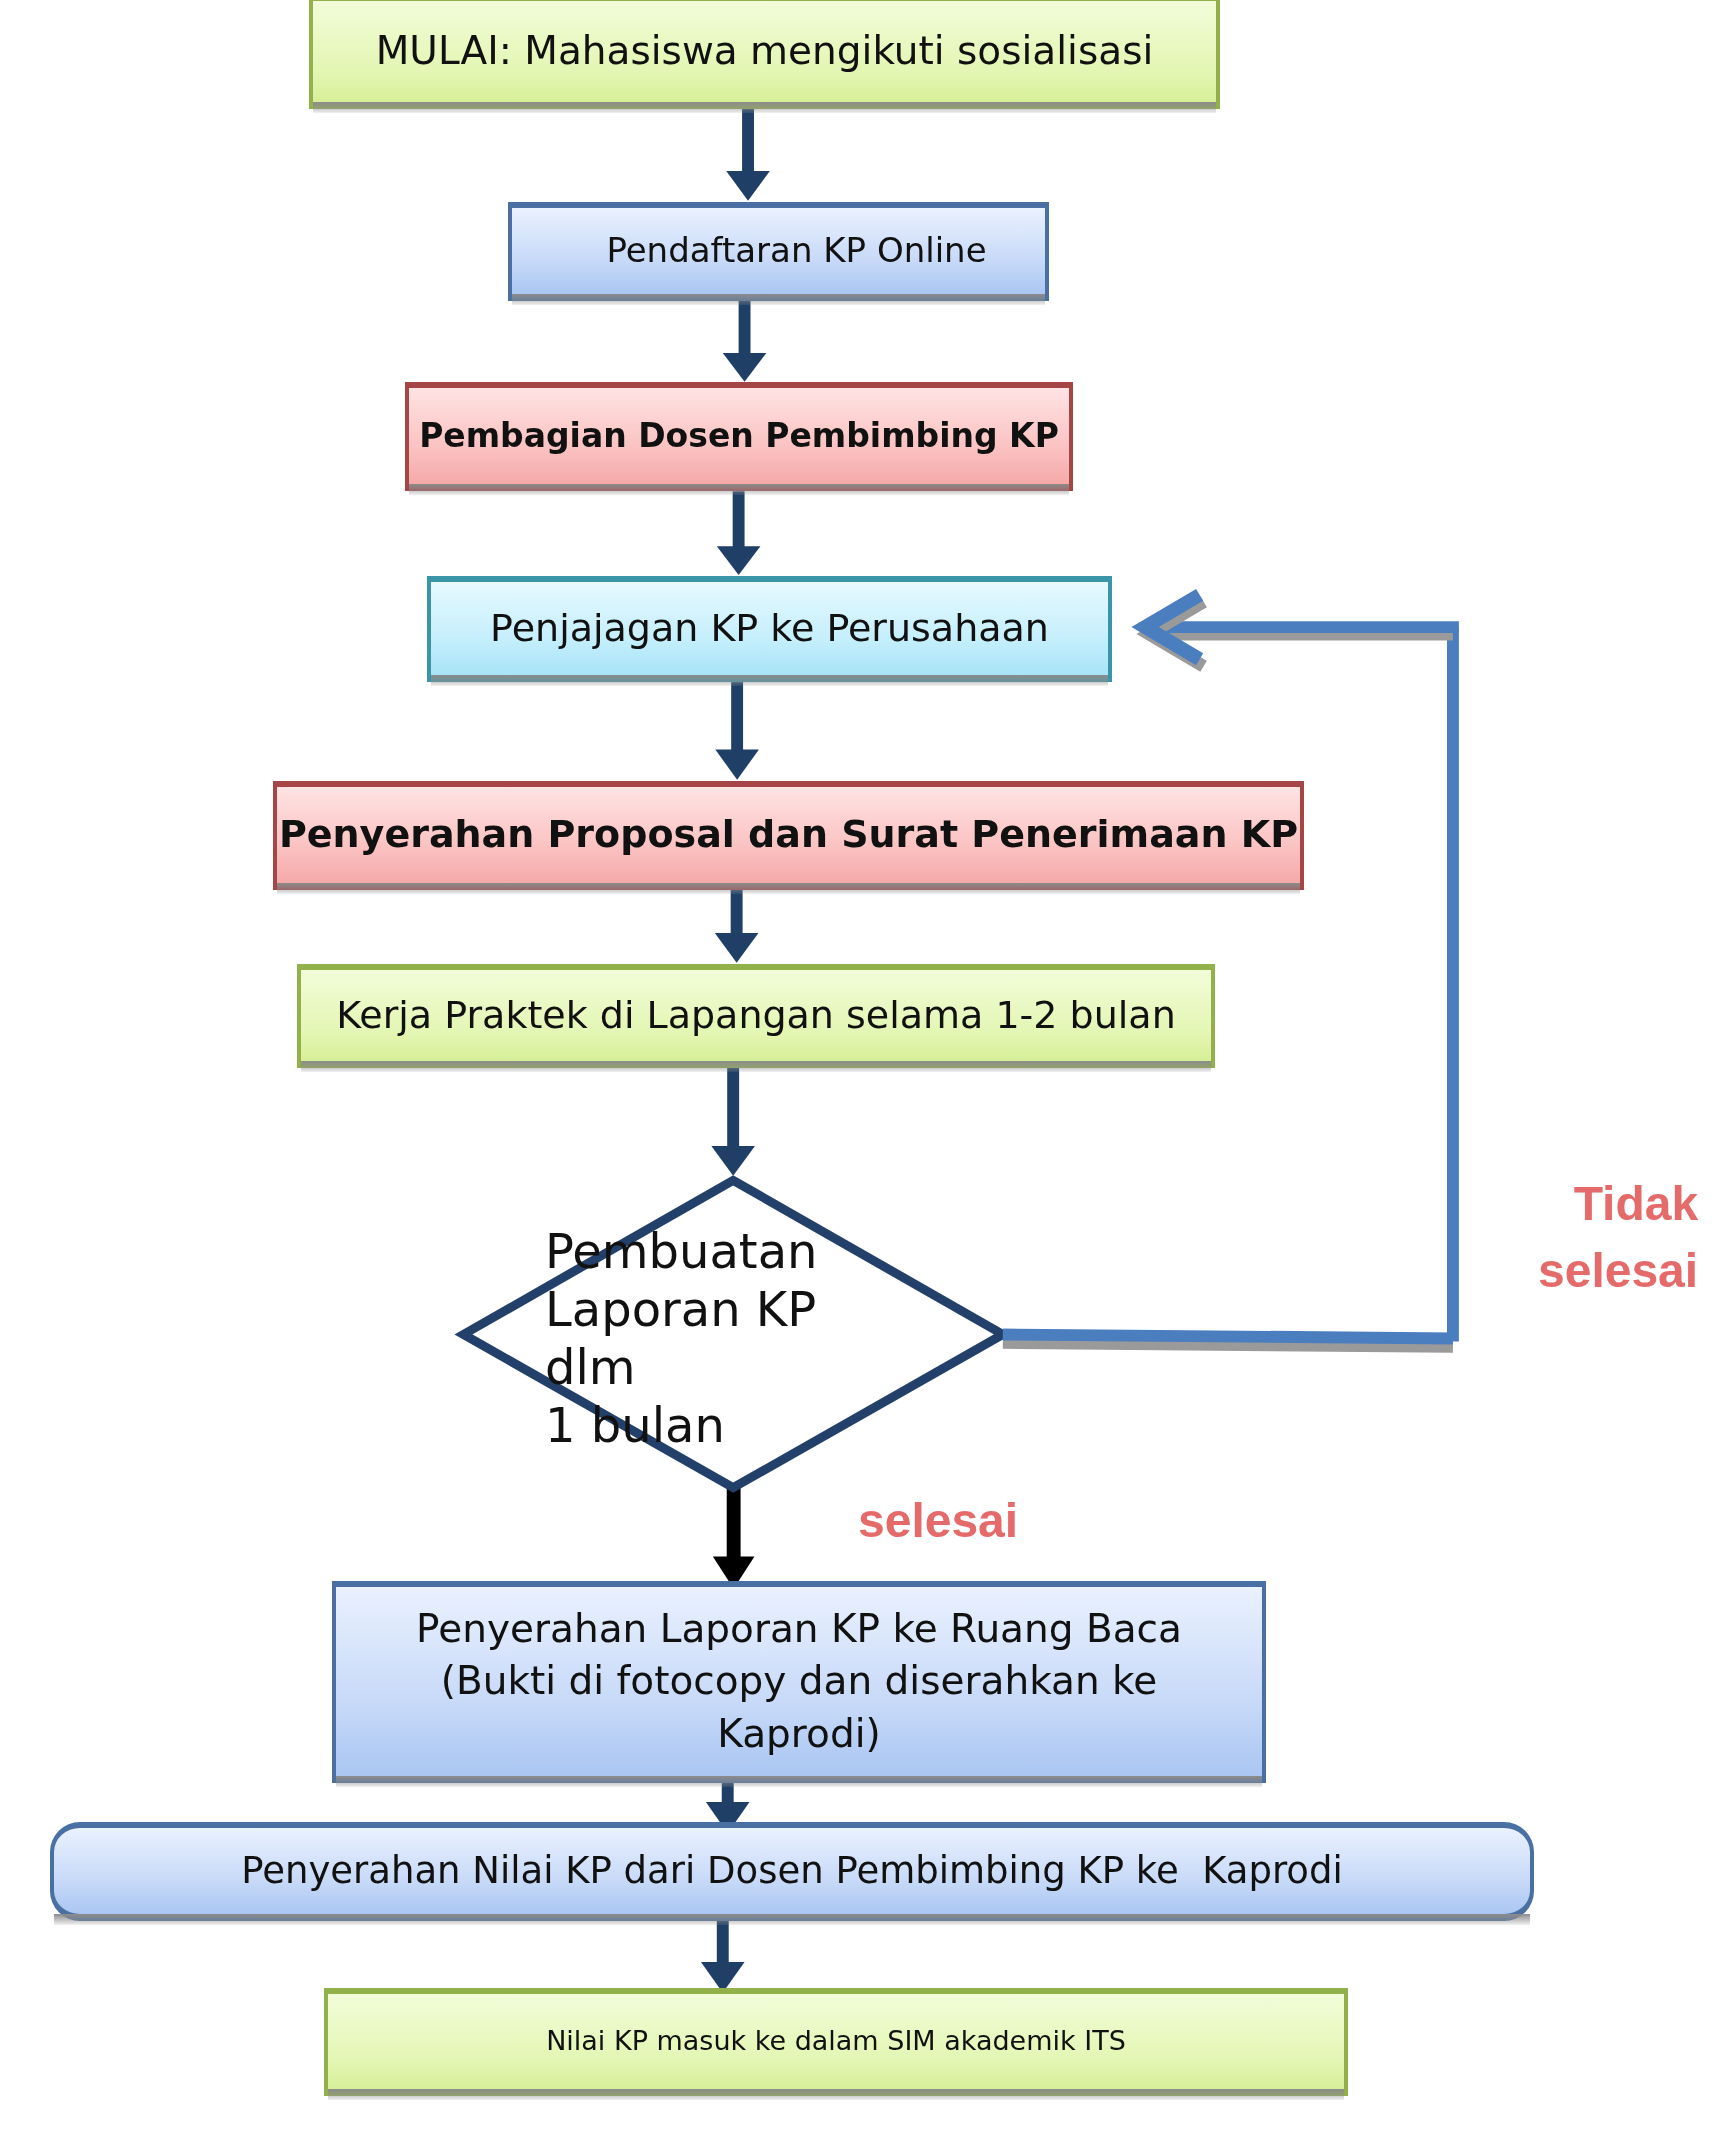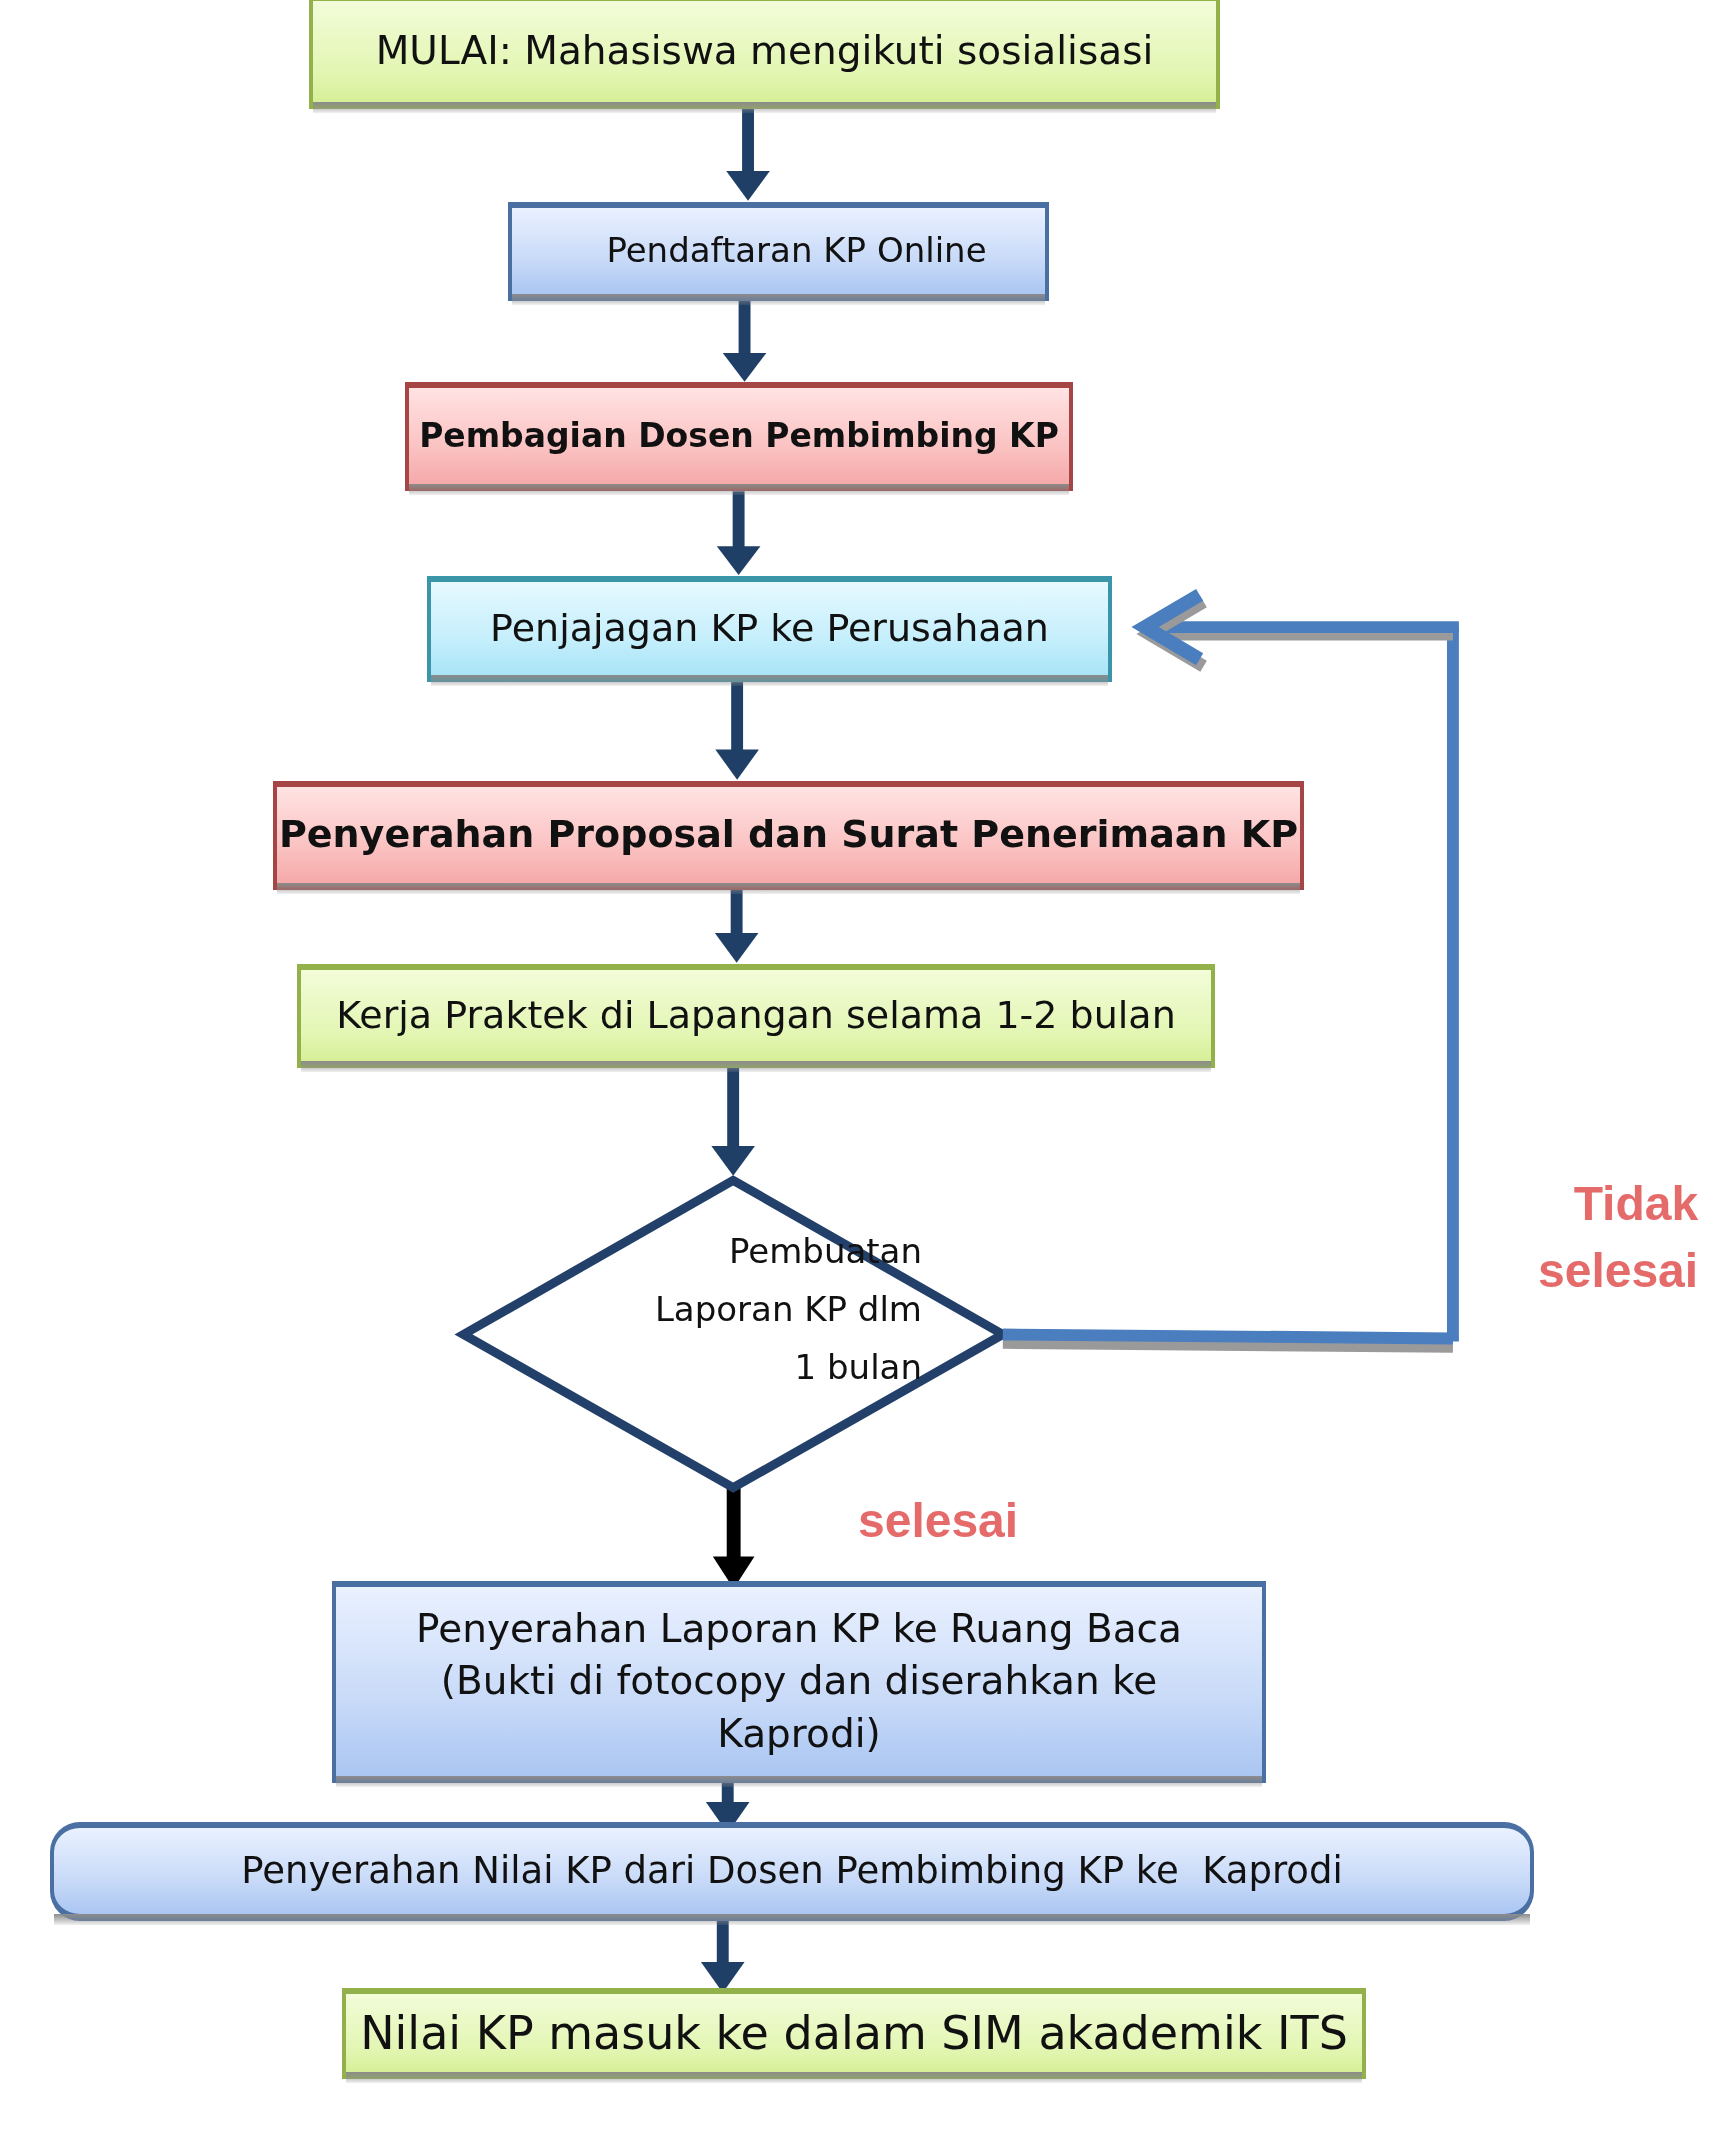--- a/index.html
+++ b/index.html
@@ -113,21 +113,21 @@
   <div class="box red" style="left:273px;top:781px;width:1031px;height:109px;font-size:38px;">
     <span>Penyerahan Proposal dan Surat Penerimaan KP</span>
     <div class="shadow"></div>
   </div>
 
   <div class="box green" style="left:297px;top:964px;width:918px;height:104px;font-size:38px;">
     <span>Kerja Praktek di Lapangan selama 1-2 bulan</span>
     <div class="shadow"></div>
   </div>
 
-  <div style="position:absolute;left:545px;top:1222px;width:377px;text-align:right;font-size:34px;line-height:58px;color:#111;">
+  <div style="position:absolute;left:545px;top:1222px;width:377px;text-align:left;font-size:48px;line-height:58px;color:#111;">
     <div>Pembuatan</div>
     <div>Laporan KP dlm</div>
     <div>1 bulan</div>
   </div>
 
   <div class="label" style="left:1538px;top:1170px;">
     <div>Tidak</div>
     <div>selesai</div>
   </div>
   <div class="label" style="left:858px;top:1487px;">
@@ -137,19 +137,19 @@
   <div class="box blue" style="left:332px;top:1581px;width:934px;height:202px;font-size:39px;padding:0 54px;">
     <span>Penyerahan Laporan KP ke Ruang Baca (Bukti di fotocopy dan diserahkan ke Kaprodi)</span>
     <div class="shadow"></div>
   </div>
 
   <div class="box blue" style="left:50px;top:1822px;width:1484px;height:99px;font-size:37px;white-space:pre;border-radius:30px;">
     <span>Penyerahan Nilai KP dari Dosen Pembimbing KP ke  Kaprodi</span>
     <div class="shadow"></div>
   </div>
 
-  <div class="box green" style="left:324px;top:1988px;width:1024px;height:91px;font-size:46px;margin-left:18px;">
+  <div class="box green" style="left:324px;top:1988px;width:1024px;height:108px;font-size:27px;">
     <span>Nilai KP masuk ke dalam SIM akademik ITS</span>
     <div class="shadow"></div>
   </div>
 
 </div>
 
 
 </body></html>

